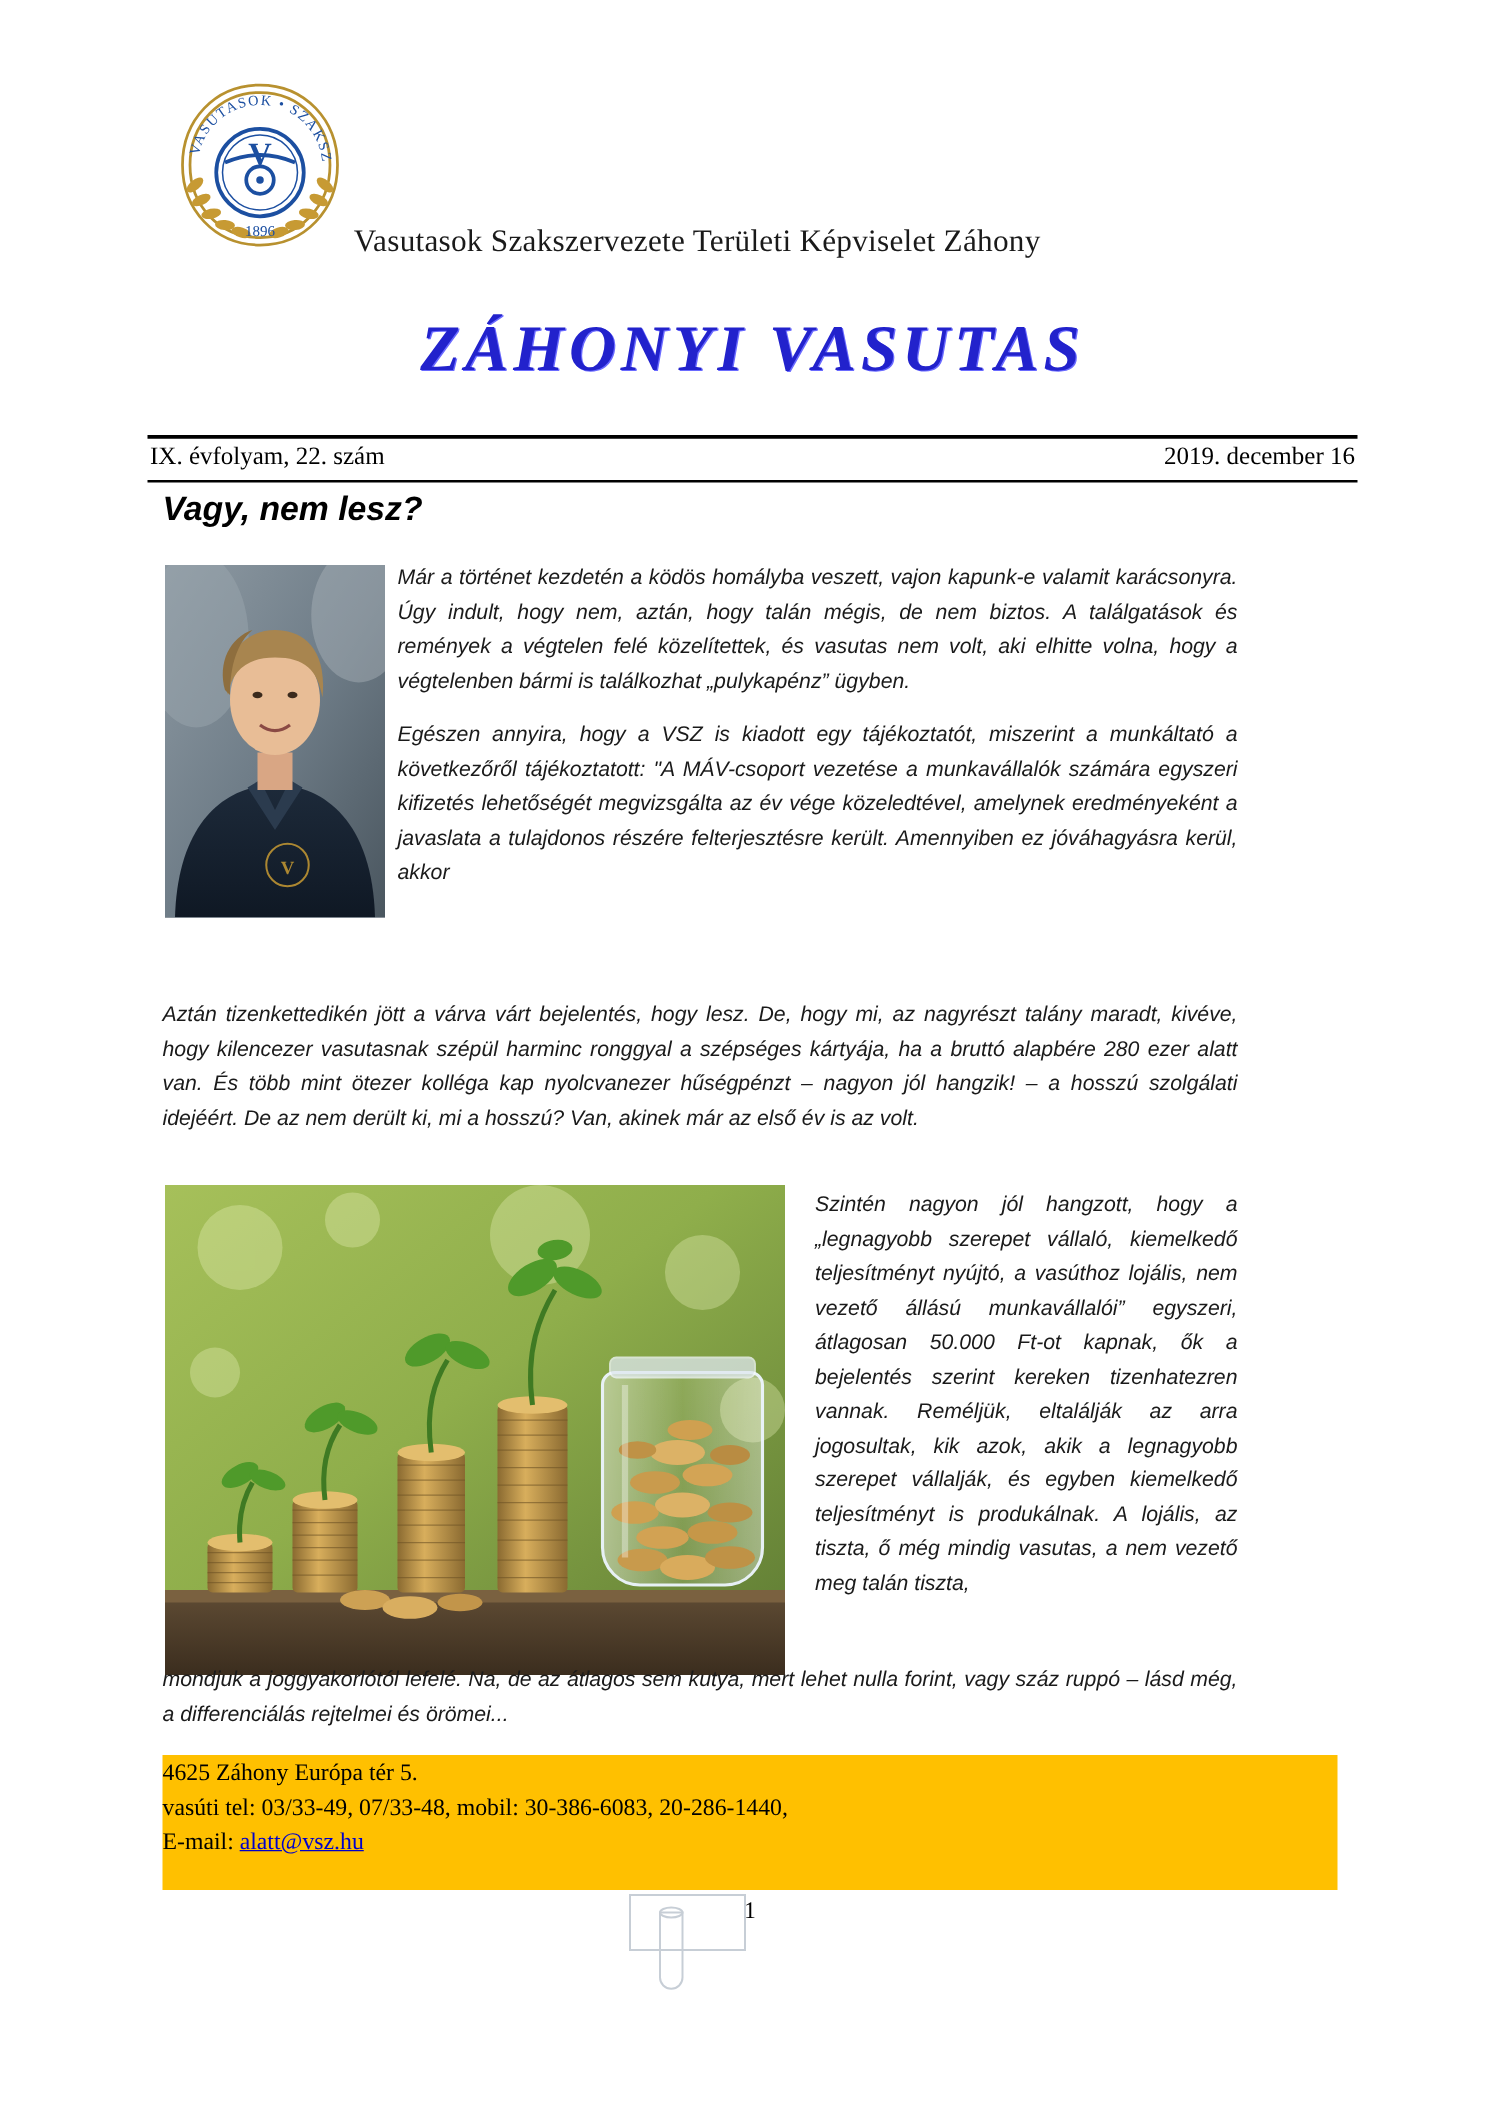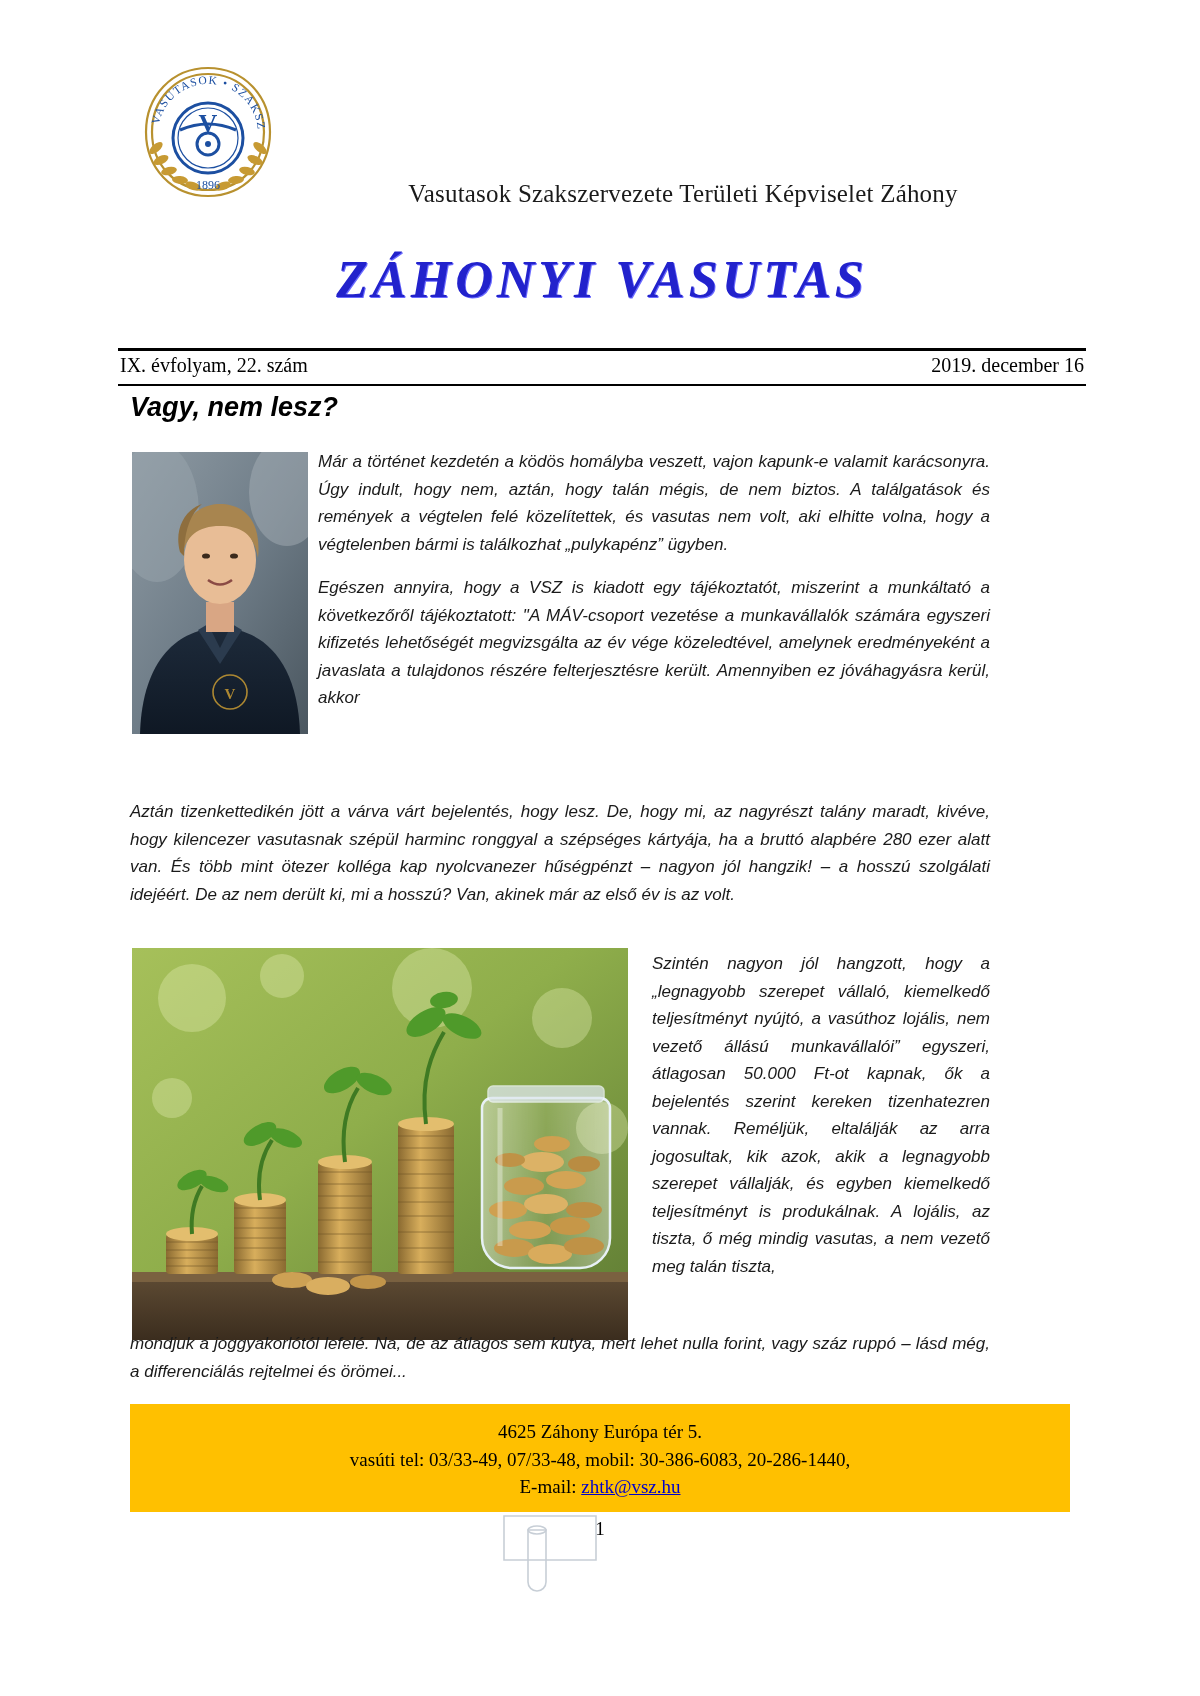--- a/index.html
+++ b/index.html
@@ -35,21 +35,21 @@
     left: 10px;
     top: 0px;
     width: 160px;
     height: 160px;
   }
   .org-line {
     position: absolute;
     left: 165px;
     top: 128px;
     width: 800px;
-    text-align: center;
+    text-align: left;
     font-size: 25px;
     letter-spacing: 0.2px;
     color: #1a1a1a;
   }
   .paper-title {
     position: absolute;
     left: 0;
     top: 198px;
     width: 968px;
     text-align: center;
@@ -177,22 +177,22 @@
   
   .footer-band {
     position: absolute;
     left: 130px;
     top: 1404px;
     width: 940px;
     height: 108px;
     background: #ffc000;
     font-family: "Liberation Serif", serif;
     font-size: 19px;
-    text-align: center;
-    padding-top: 14px;
+    text-align: left;
+    padding-top: 1px;
     box-sizing: border-box;
   }
   .footer-band .fl { display: block; line-height: 1.45; }
   .footer-mail-label { }
   .footer-mail-link {
     color: #0000cc;
     text-decoration: underline;
   }
   .page-number {
     position: absolute;
@@ -476,21 +476,21 @@
     <p>Szintén nagyon jól hangzott, hogy a „legnagyobb szerepet vállaló, kiemelkedő teljesítményt nyújtó, a vasúthoz lojális, nem vezető állású munkavállalói” egyszeri, átlagosan 50.000 Ft-ot kapnak, ők a bejelentés szerint kereken tizenhatezren vannak. Reméljük, eltalálják az arra jogosultak, kik azok, akik a legnagyobb szerepet vállalják, és egyben kiemelkedő teljesítményt is produkálnak. A lojális, az tiszta, ő még mindig vasutas, a nem vezető meg talán tiszta,</p>
   </div>
 
   <div class="full-3 body-text">
     <p>mondjuk a joggyakorlótól lefelé. Na, de az átlagos sem kutya, mert lehet nulla forint, vagy száz ruppó – lásd még, a differenciálás rejtelmei és örömei...</p>
   </div>
 
   <div class="footer-band">
     <span class="fl">4625 Záhony Európa tér 5.</span>
     <span class="fl">vasúti tel: 03/33-49, 07/33-48, mobil: 30-386-6083, 20-286-1440,</span>
-    <span class="fl"><span class="footer-mail-label">E-mail: </span><a class="footer-mail-link" href="#">zhtk@vsz.hu</a></span>
+    <span class="fl"><span class="footer-mail-label">E-mail: </span><a class="footer-mail-link" href="#">alatt@vsz.hu</a></span>
   </div>
 
   <div class="footer-deco">
     <svg width="104" height="92" viewBox="0 0 104 92" aria-hidden="true">
       <g fill="none" stroke="#9aa7b5" stroke-width="1.6">
         <path d="M6 4 h92 v44 h-92 z"></path>
         <path d="M30 18 h18 v52 a9 9 0 0 1 -18 0 z"></path>
         <ellipse cx="39" cy="18" rx="9" ry="4"></ellipse>
       </g>
     </svg>

